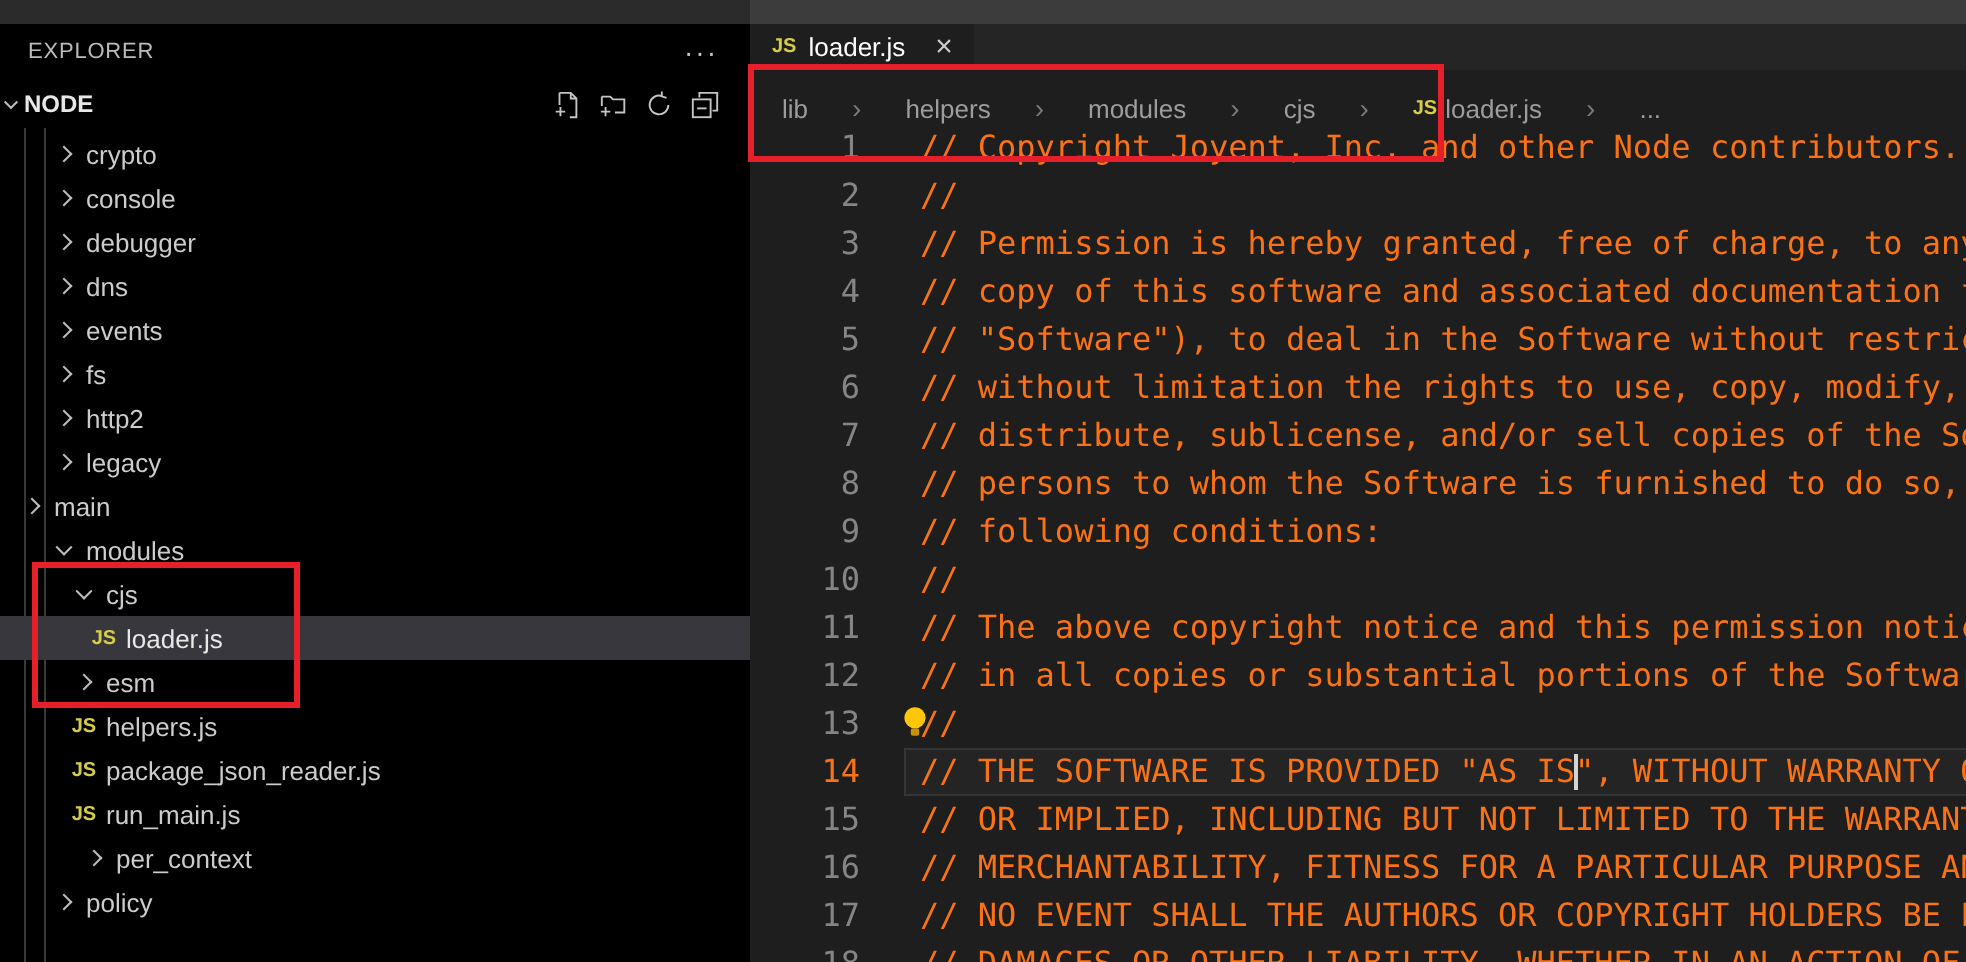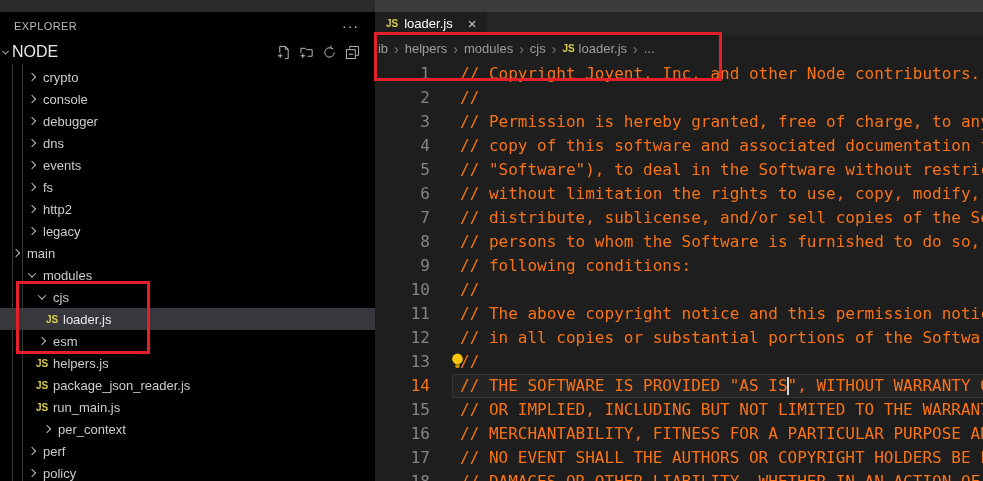--- a/index.html
+++ b/index.html
@@ -15,21 +15,21 @@
   .topstrip .right { flex:1; background:#3c3c3c; }
 
   .main-row { flex:1; display:flex; min-height:0; }
 
   
   .sidebar { width:375px; flex-shrink:0; background:#000000; display:flex; flex-direction:column; overflow:hidden; }
   .sidebar-header { height:28px; display:flex; align-items:center; justify-content:space-between; padding:0 16px 0 14px; flex-shrink:0; }
   .sidebar-title { font-size:11px; letter-spacing:.4px; color:#bbbbbb; }
   .sidebar-actions { font-size:14px; color:#c5c5c5; cursor:pointer; line-height:10px; letter-spacing:1px; }
   .section-header { height:24px; display:flex; align-items:center; padding:0 14px 0 3px; flex-shrink:0; }
-  .section-name { font-size:16px; font-weight:normal; color:#e7e7e7; margin-left:4px; }
+  .section-name { font-size:12px; font-weight:bold; color:#e7e7e7; margin-left:4px; }
   .section-actions { margin-left:auto; display:flex; gap:6px; align-items:center; }
   .section-actions .act { width:17px; height:17px; display:flex; align-items:center; justify-content:center; cursor:pointer; }
   .section-actions svg { stroke:#c5c5c5; fill:none; stroke-width:1; }
 
   .tree { position:relative; flex:1; padding-top:2px; overflow:hidden; }
   .guide { position:absolute; top:0; bottom:0; width:1px; background:#383838; }
   .g1 { left:12px; } .g2 { left:22px; }
   .tree-row { height:22px; display:flex; align-items:center; font-size:13px; color:#cccccc; cursor:pointer; white-space:nowrap; }
   .tree-row.selected { background:#37373d; color:#e8e8e8; }
   .tree-row .icon-slot { width:16px; display:flex; align-items:center; justify-content:center; flex-shrink:0; }
@@ -42,21 +42,21 @@
 
   .jsbadge { font-size:10px; font-weight:bold; color:#d7cc49; font-family:"Liberation Sans", sans-serif; }
 
   
   .editor { flex:1; min-width:0; display:flex; flex-direction:column; background:#1e1e1e; }
   .tabbar { height:23px; background:#252526; display:flex; flex-shrink:0; }
   .tab { background:#1e1e1e; display:flex; align-items:center; padding:0 11px; gap:6px; cursor:pointer; }
   .tab-label { font-size:13px; color:#ffffff; }
   .tab-close { font-size:15px; color:#cccccc; margin-left:9px; cursor:pointer; line-height:1; }
 
-  .breadcrumbs { height:27px; display:flex; align-items:center; gap:6px; font-size:13px; color:#9d9d9d; flex-shrink:0; white-space:nowrap; }
+  .breadcrumbs { height:27px; display:flex; align-items:flex-end; padding-left:16px; gap:22px; font-size:13px; color:#9d9d9d; flex-shrink:0; white-space:nowrap; }
   .crumb { display:flex; align-items:center; gap:4px; cursor:pointer; }
   .crumb-sep { color:#7a7a7a; font-size:14px; }
 
   .code { flex:1; position:relative; overflow:hidden; font-family:"DejaVu Sans Mono", monospace; font-size:16px; }
   .codeline { height:24px; display:flex; white-space:pre; position:relative; }
   .gutter { width:55px; flex-shrink:0; text-align:right; color:#858585; line-height:24px; }
   .codeline.current .gutter { color:#f97316; }
   .line-body { flex:1; margin-left:22px; padding-left:8px; color:#f97316; line-height:24px; position:relative; }
   .codeline.current .line-body { background:#242424; box-shadow:inset 0 0 0 1px #353535; }
   .cursor { display:inline-block; width:2px; height:18px; background:#d4d4d4; vertical-align:text-bottom; margin:0 -1px; }
@@ -211,26 +211,20 @@
             <span class="icon-slot">
               <span class="jsbadge">JS</span>
             </span>
             <span class="lbl">run_main.js</span>
           </div>
           <div class="tree-row" style="padding-left: 39px;">
             <span class="icon-slot">
               <span class="chev right"></span>
             </span>
             <span class="lbl">per_context</span>
-          </div>
-          <div class="tree-row" style="padding-left: 24px;">
-            <span class="icon-slot">
-              <span class="chev right"></span>
-            </span>
-            <span class="lbl">perf</span>
           </div>
           <div class="tree-row" style="padding-left: 24px;">
             <span class="icon-slot">
               <span class="chev right"></span>
             </span>
             <span class="lbl">policy</span>
           </div>
         </div>
     </aside>
 

